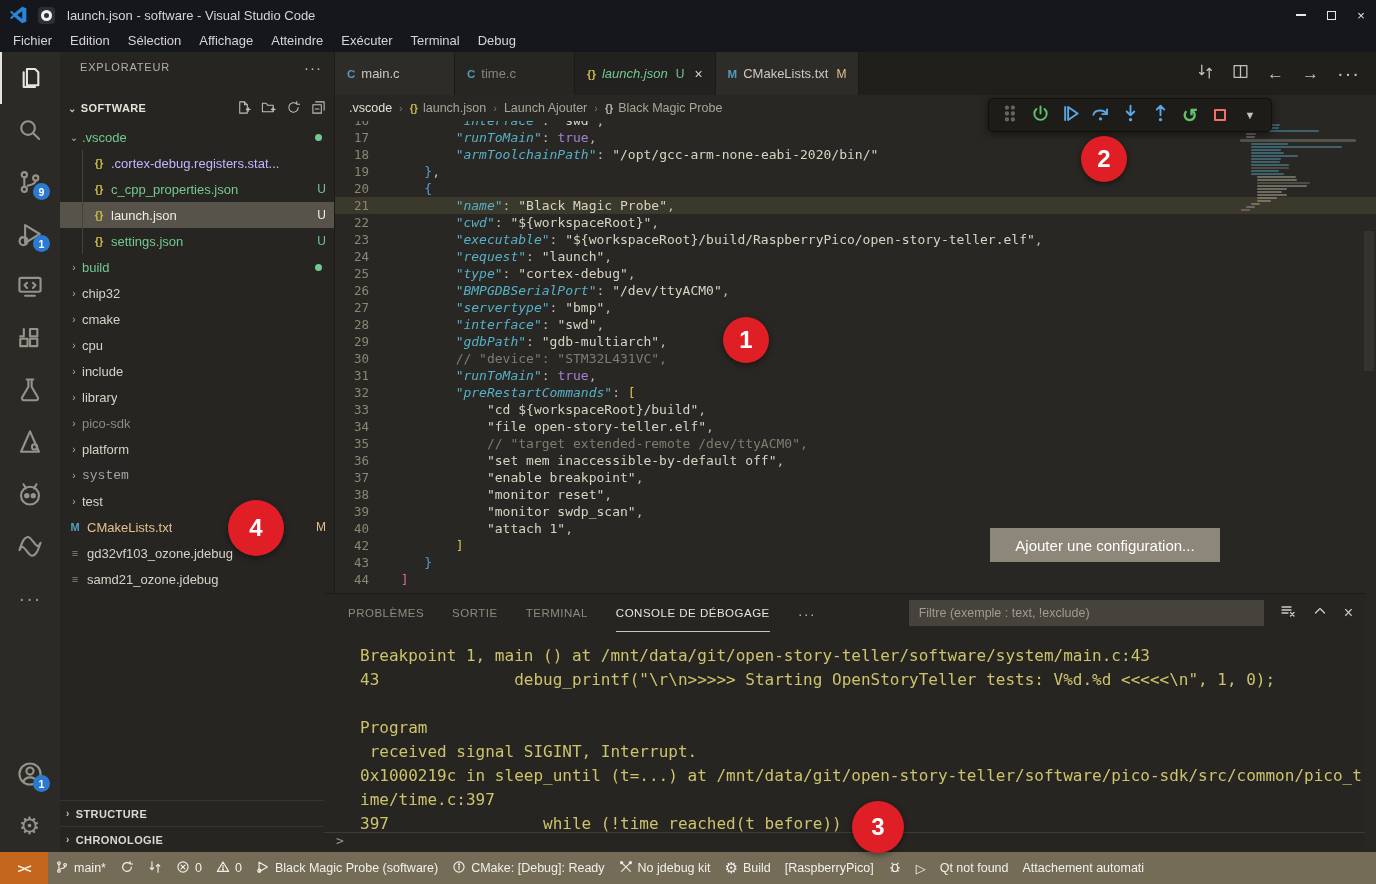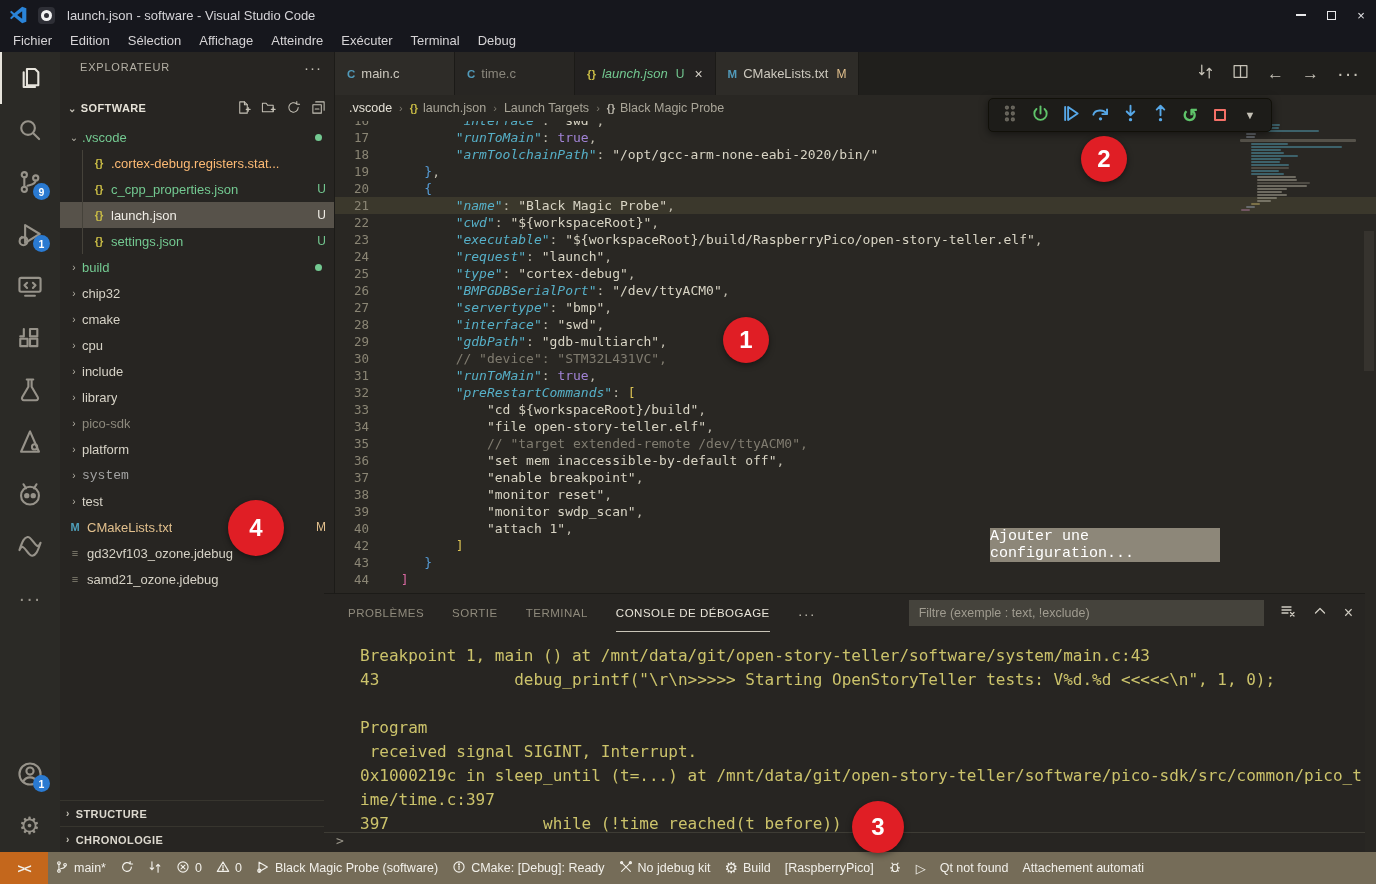--- a/index.html
+++ b/index.html
@@ -113,21 +113,21 @@
   .dbg-btn { width:30px; height:30px; display:flex; align-items:center; justify-content:center; }
   .dbg-btn svg { width:19px; height:19px; fill:none; stroke-width:1.6; }
   .dbg-grip svg { stroke:#6a675e; }
   .dbg-green { color:#5fc46a; } .dbg-blue { color:#57a8e8; }
   .dbg-restart { color:#5fc46a; font-size:19px; font-weight:bold; }
   .dbg-stop { width:12px; height:12px; border:2px solid #f47067; border-radius:1px; }
   .dbg-chev { color:#c5c1b6; font-size:11px; }
 
   #add-config { position:absolute; left:655px; top:476px; width:230px; height:34px;
     background:#8d8779; color:#ffffff; font-size:15px; display:flex; align-items:center;
-    justify-content:center;font-family:Liberation Mono, monospace; }
+    justify-content:center; }
 
   
   #panel { left:324px; top:593px; width:1041px; height:259px; background:#272522; border-top:1px solid #1c1b18; }
   #panel-header { height:38px; display:flex; align-items:center; padding:0 12px 0 24px; }
   .ptab { font-size:11.5px; letter-spacing:.5px; color:#8f8a7c; margin-right:28px; height:38px;
     display:flex; align-items:center; border-bottom:1px solid transparent; }
   .ptab.active { color:#e8e4d8; border-bottom:1px solid #c9c5b8; }
   #panel-more { color:#b5b1a6; font-size:15px; letter-spacing:1px; margin-right:30px; }
   #panel-filter { margin-left:auto; width:355px; height:26px; background:#45433c; border:none; outline:none;
     color:#d8d4c8; font-size:12.5px; padding:0 10px; font-family:"Liberation Sans",sans-serif; }
@@ -303,21 +303,21 @@
         </span>
     </div>
     <div id="tree">
         <div class="tree-row" style="padding-left: 6px;">
           <span class="chev">⌄</span>
           <span class="tree-label" style="color: rgb(115, 201, 145);">.vscode</span>
           <span class="tree-right dot-badge"></span>
         </div>
         <div class="tree-row" style="padding-left: 30px;">
           <span class="ficon" style="color: rgb(199, 186, 69);">{}</span>
-          <span class="tree-label" style="color: #fdba74;">.cortex-debug.registers.stat...</span>
+          <span class="tree-label" style="color: #c4b5fd;">.cortex-debug.registers.stat...</span>
         </div>
         <div class="tree-row" style="padding-left: 30px;">
           <span class="ficon" style="color: rgb(199, 186, 69);">{}</span>
           <span class="tree-label" style="color: rgb(115, 201, 145);">c_cpp_properties.json</span>
           <span class="tree-right" style="color: rgb(115, 201, 145);">U</span>
         </div>
         <div class="tree-row selected" style="padding-left: 30px;">
           <span class="ficon" style="color: rgb(199, 186, 69);">{}</span>
           <span class="tree-label" style="color: rgb(240, 237, 230);">launch.json</span>
           <span class="tree-right" style="color: rgb(240, 237, 230);">U</span>
@@ -428,21 +428,21 @@
           <span><span class="txt">→</span></span>
           <span><span class="act-text">···</span></span>
         </div>
       </div>
     <div id="breadcrumb">
         <span class="first">.vscode</span>
         <span class="sep">›</span>
         <span class="bc-ficon">{}</span>
         <span>launch.json</span>
         <span class="sep">›</span>
-        <span>Launch Targets</span>
+        <span>Launch Ajouter</span>
         <span class="sep">›</span>
         <span class="bc-ficon gray">{}</span>
         <span>Black Magic Probe</span>
       </div>
     <div id="code-wrap">
       <div id="code-lines">
           <div class="cline"><span class="gut">16</span><span class="txt">        <span class="tk-k">"interface"</span><span class="tk-p">: </span><span class="tk-s">"swd"</span><span class="tk-p">,</span></span></div>
           <div class="cline"><span class="gut">17</span><span class="txt">        <span class="tk-k">"runToMain"</span><span class="tk-p">: </span><span class="tk-v">true</span><span class="tk-p">,</span></span></div>
           <div class="cline"><span class="gut">18</span><span class="txt">        <span class="tk-k">"armToolchainPath"</span><span class="tk-p">: </span><span class="tk-s">"/opt/gcc-arm-none-eabi-2020/bin/"</span></span></div>
           <div class="cline"><span class="gut">19</span><span class="txt">    <span class="tk-b">}</span><span class="tk-p">,</span></span></div>

